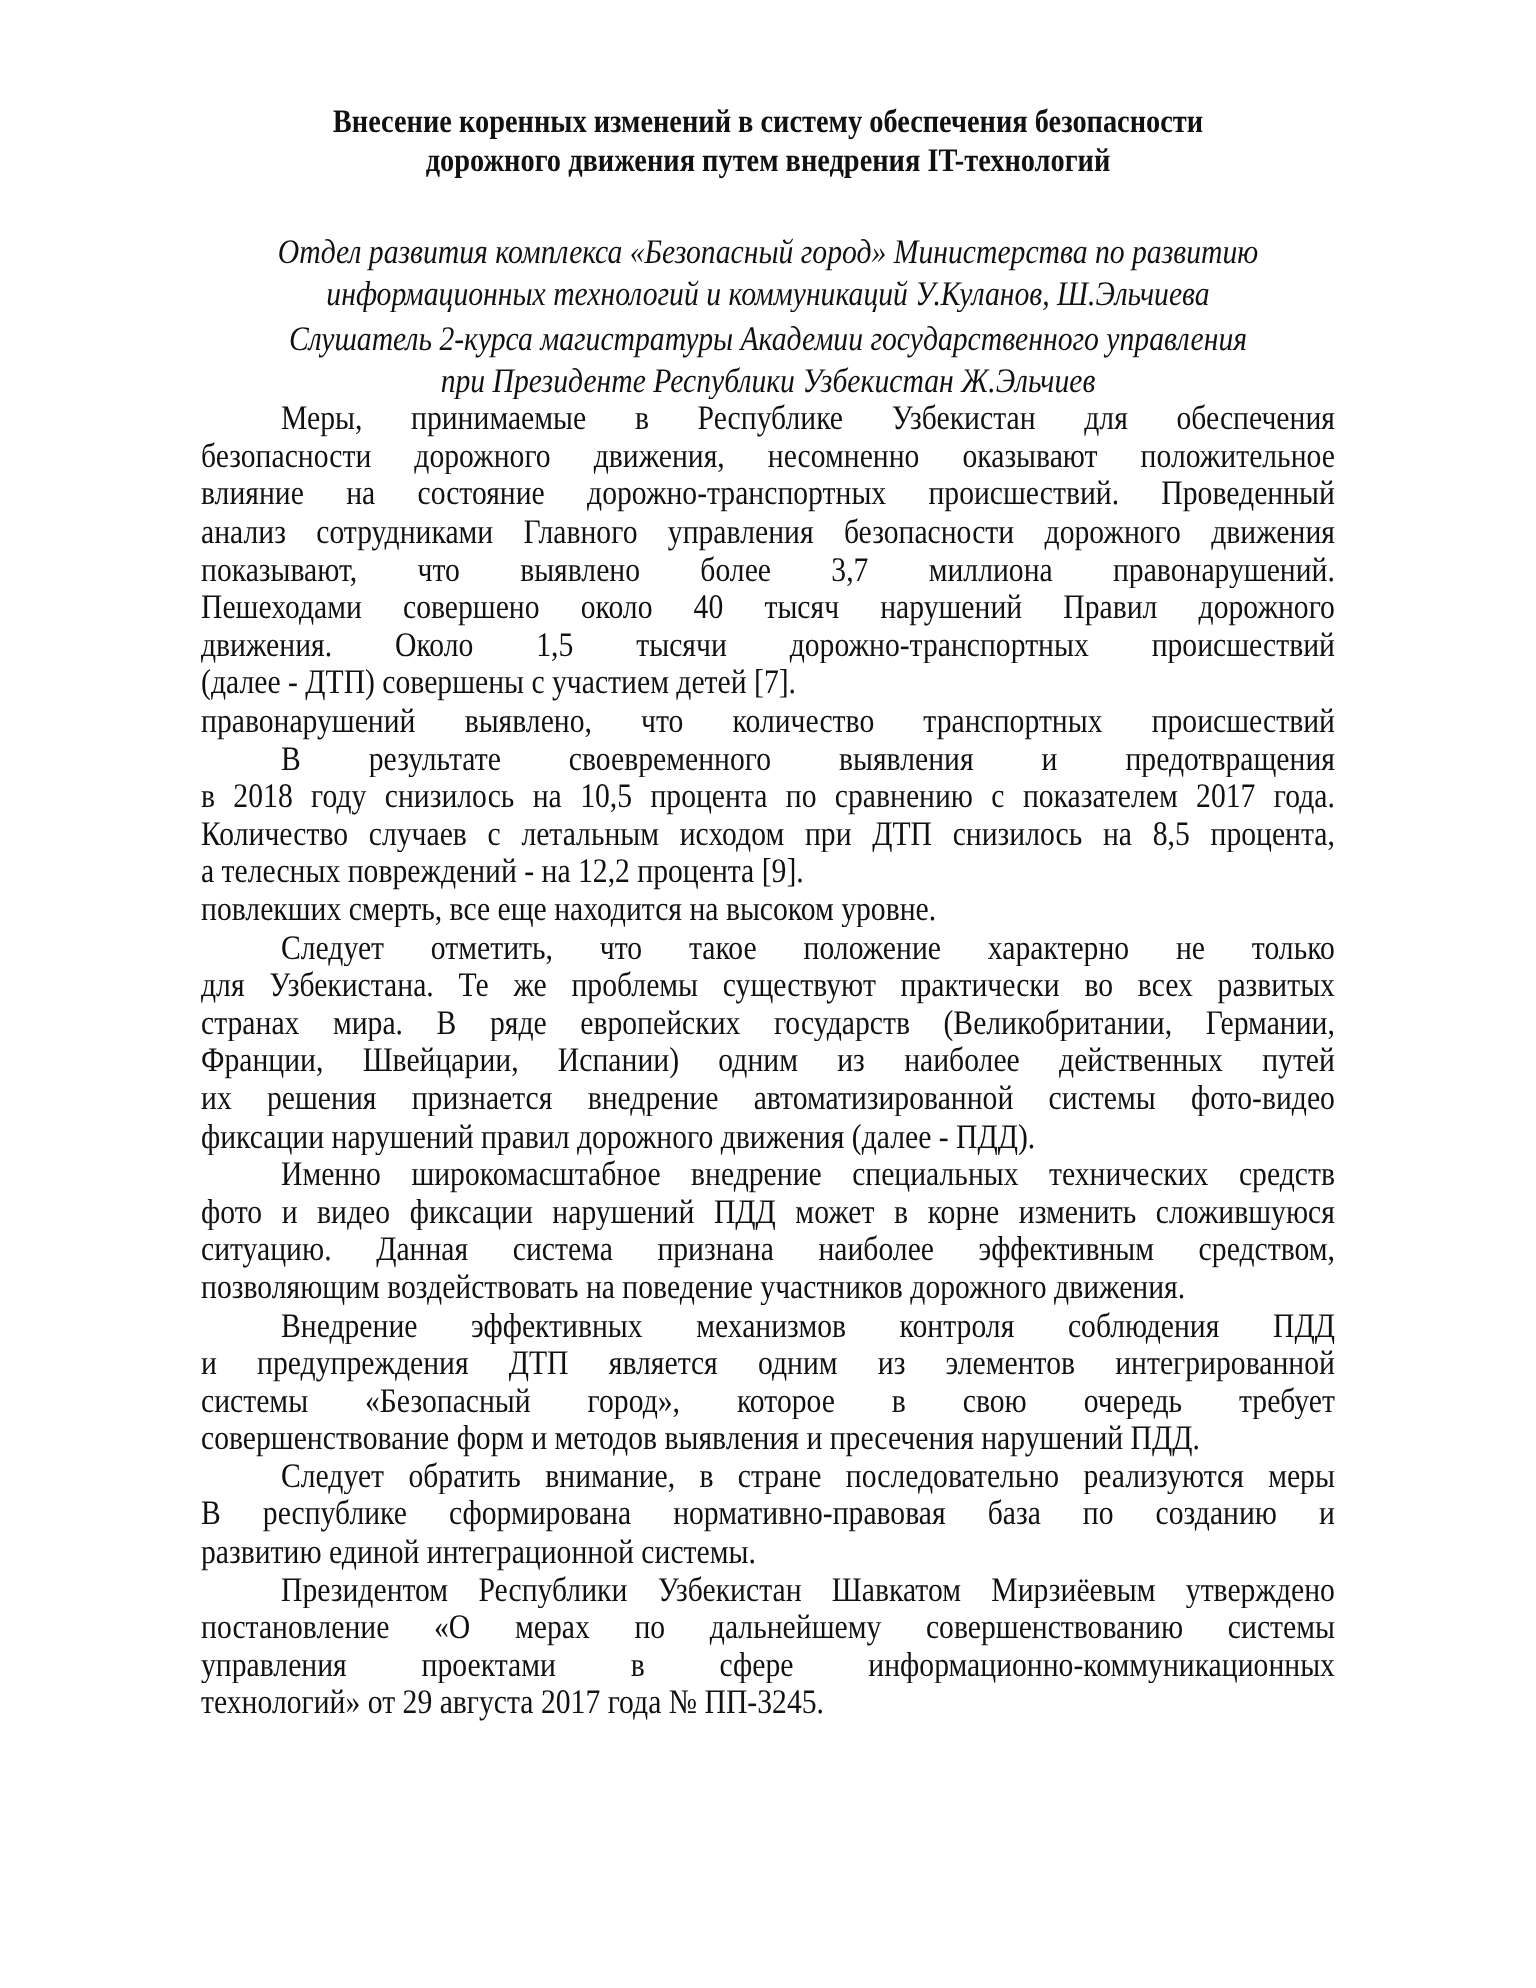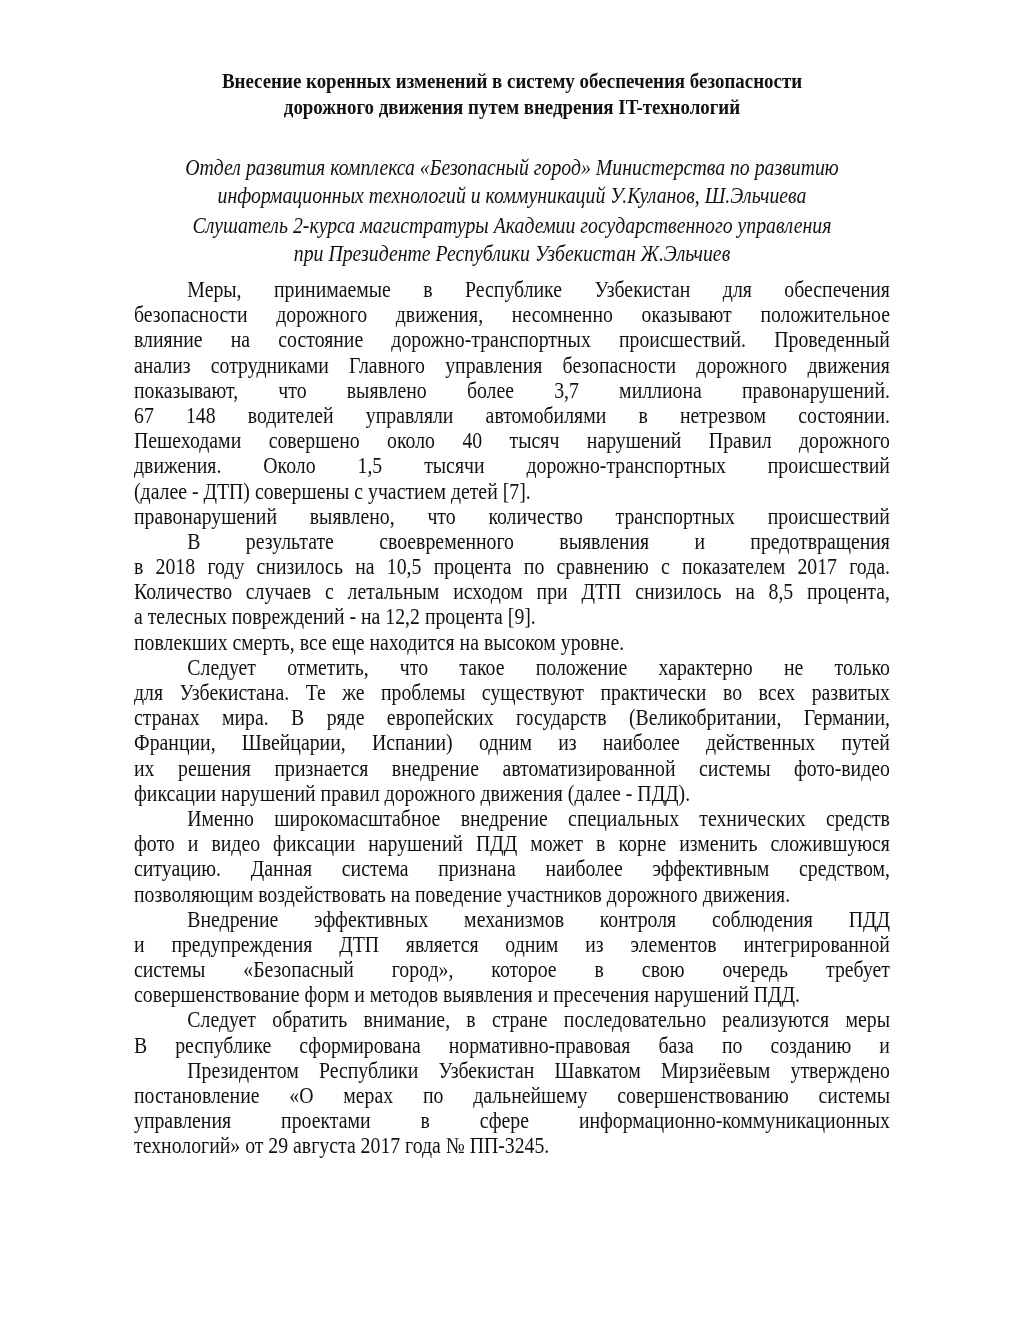--- a/index.html
+++ b/index.html
@@ -4,21 +4,21 @@
 <style>
   html, body { margin: 0; padding: 0; background: #ffffff; }
   body { width: 1024px; height: 1325px; position: relative; overflow: hidden; color: #111; font-family: "Liberation Serif", serif; }
   .page { position: absolute; left: 0; top: 0; width: 1024px; height: 1027px; }
   .title { position: absolute; left: 0; width: 1024px; text-align: center; font-weight: bold; font-size: 22px; line-height: 26px; top: 68px; transform: scaleX(0.86); transform-origin: 512px 0; }
   .title .tl { display: block; height: 26px; }
   .authors { position: absolute; left: 0; width: 1024px; text-align: center; font-style: italic; font-size: 23px; line-height: 28px; transform: scaleX(0.86); transform-origin: 512px 0; }
   .authors .al { display: block; height: 28px; }
   .a1 { top: 154px; }
   .a2 { top: 212px; }
-  .body { position: absolute; left: 134px; width: 756px; top: 277px; }
+  .body { position: absolute; left: 134px; width: 756px; top: 266px; }
   .line { display: block; height: 25.2px; line-height: 25.2px; font-size: 23px; white-space: nowrap; position: relative; }
   .line .txt { display: block; width: 879px; text-align: justify; text-align-last: justify; transform: scaleX(0.86); transform-origin: 0 0; }
   .line.last .txt { text-align-last: left; }
   .line.indent .txt { padding-left: 62px; width: 817px; }
 </style>
 </head>
 <body>
 
 <div class="page">
   <div class="title">
@@ -45,23 +45,20 @@
           <span class="txt">безопасности дорожного движения, несомненно оказывают положительное</span>
         </span>
         <span class="line">
           <span class="txt">влияние на состояние дорожно-транспортных происшествий. Проведенный</span>
         </span>
         <span class="line">
           <span class="txt">анализ сотрудниками Главного управления безопасности дорожного движения</span>
         </span>
         <span class="line">
           <span class="txt">показывают, что выявлено более 3,7 миллиона правонарушений.</span>
-        </span>
-        <span class="line">
-          <span class="txt">67 148 водителей управляли автомобилями в нетрезвом состоянии.</span>
         </span>
         <span class="line">
           <span class="txt">Пешеходами совершено около 40 тысяч нарушений Правил дорожного</span>
         </span>
         <span class="line">
           <span class="txt">движения. Около 1,5 тысячи дорожно-транспортных происшествий</span>
         </span>
         <span class="line last">
           <span class="txt">(далее - ДТП) совершены с участием детей [7].</span>
         </span>
@@ -136,20 +133,23 @@
           <span class="txt">совершенствование форм и методов выявления и пресечения нарушений ПДД.</span>
         </span>
       </div>
       <div>
         <span class="line indent">
           <span class="txt">Следует обратить внимание, в стране последовательно реализуются меры</span>
         </span>
         <span class="line">
           <span class="txt">В республике сформирована нормативно-правовая база по созданию и</span>
         </span>
+        <span class="line last">
+          <span class="txt">развитию единой интеграционной системы.</span>
+        </span>
       </div>
       <div>
         <span class="line indent">
           <span class="txt">Президентом Республики Узбекистан Шавкатом Мирзиёевым утверждено</span>
         </span>
         <span class="line">
           <span class="txt">постановление «О мерах по дальнейшему совершенствованию системы</span>
         </span>
         <span class="line">
           <span class="txt">управления проектами в сфере информационно-коммуникационных</span>

